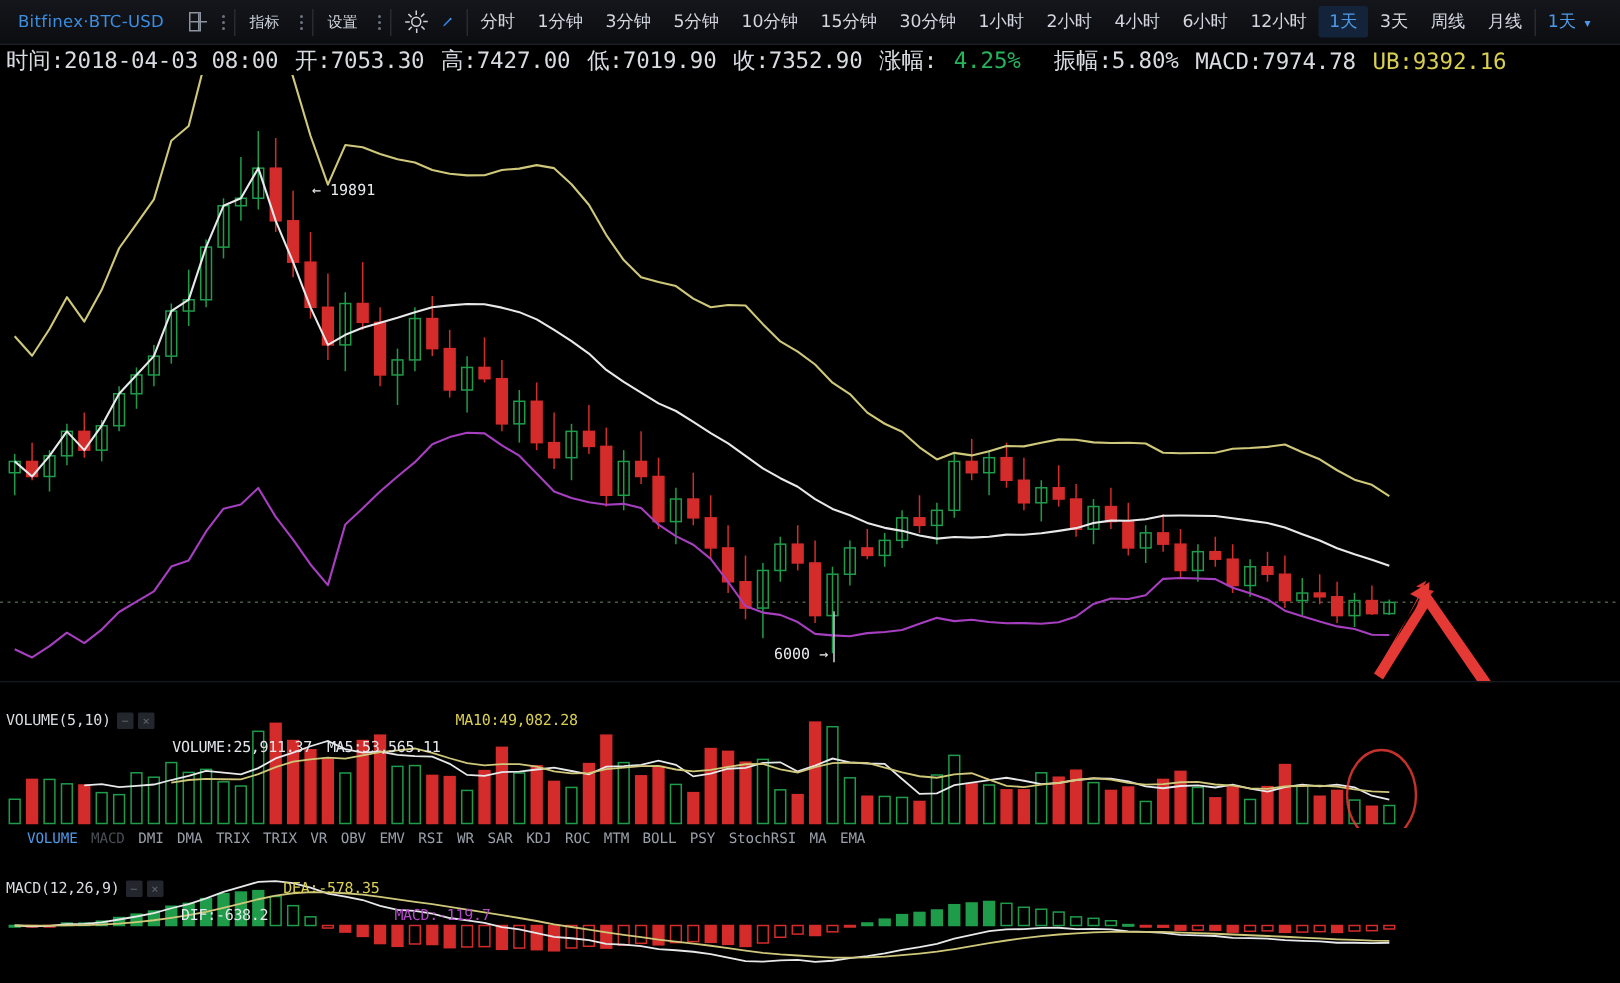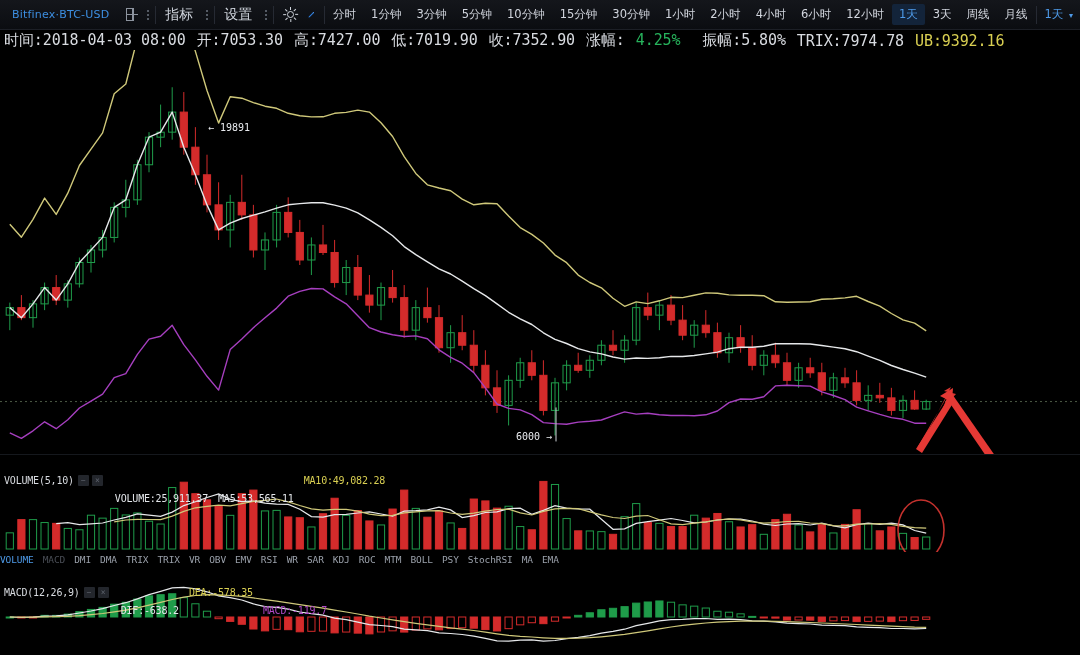--- a/index.html
+++ b/index.html
@@ -18,21 +18,21 @@
     border-bottom: 1px solid #1c1f26;
     display: flex; align-items: center;
   }
   .tb-sym {
     color: #3c8ee0; font-size: 11px; padding: 0 9px 0 12px;
     letter-spacing: .2px; white-space: nowrap;
     font-family: "DejaVu Sans", "Liberation Sans", sans-serif;
   }
   .tb-btn {
     height: 30px; display: flex; align-items: center; justify-content: center;
-    color: #cfd4dc; font-size: 14px; padding: 0 8px; white-space: nowrap;
+    color: #cfd4dc; font-size: 10px; padding: 0 8px; white-space: nowrap;
     font-family: "DejaVu Sans", "Liberation Sans", sans-serif;
   }
   .tb-ico { width: 24px; }
   .dots { width: 13px; display: flex; flex-direction: column;
           align-items: center; justify-content: center; gap: 2px; height: 30px; }
   .dots i { width: 2px; height: 2px; background: #6d7480; border-radius: 50%; display:block; }
   .sep { width: 1px; height: 18px; background: #262a33; margin: 0 1px; }
   .tf { color: #d2d6de; font-size: 11.5px; padding: 3px 7px; white-space: nowrap;
         font-family: "DejaVu Sans", "Liberation Sans", sans-serif; }
   .tf.active { color: #4e9ae8; background: #13243a; border-radius: 2px; }
@@ -73,21 +73,21 @@
     letter-spacing: -0.2px;
   }
   .panel-hdr .lbl { color: #d8dbe0; margin-right: 4px; }
   .panel-hdr .itm { margin-right: 10px; }
   .tog {
     width: 11px; height: 11px; background: #23262c; color: #5c616b;
     font-size: 8px; line-height: 11px; text-align: center; margin-right: 3px;
     border-radius: 1px;
   }
   .tab-row {
-    display: flex; align-items: center; gap: 9px; padding-left: 0;
+    display: flex; align-items: center; gap: 9px; padding-left: 18px;
     height: 15px; font-size: 9.5px; letter-spacing: -0.1px;
   }
   .tab-row .t { color: #9aa0aa; white-space: nowrap; }
   .tab-row .t.on { color: #4e9ae8; }
   .tab-row .t.dim { color: #4a4e56; }
 
   
   .anno { position: absolute; font-size: 10px; color: #e8eaee; z-index: 7;
           white-space: nowrap; }
   svg { display: block; }
@@ -169,21 +169,21 @@
   </div>
 
   <div class="infobar">
     <span>时间:2018-04-03 08:00</span>
     <span>开:7053.30</span>
     <span>高:7427.00</span>
     <span>低:7019.90</span>
     <span>收:7352.90</span>
     <span style="margin-right:11px;"><span>涨幅:</span><span class="c-green">4.25%</span></span>
     <span>振幅:5.80%</span>
-    <span>TRIX:7974.78</span>
+    <span>MACD:7974.78</span>
     <span class="c-yellow">UB:9392.16</span>
     <span class="c-purple">LB:6557.40</span>
   </div>
 
   <div class="panel" id="pricePanel">
     <svg id="priceSvg" width="1080" height="405" viewBox="0 0 1080 405">
         <line x1="0" y1="351.5765333333334" x2="1080" y2="351.5765333333334" stroke="#4c5a46" stroke-width="1" stroke-dasharray="2 3"></line>
         <line x1="9.8" y1="252.61333333333332" x2="9.8" y2="280.18666666666667" stroke="#1f9c4a" stroke-width="1"></line>
         <rect x="6.204000000000001" y="257.62666666666667" width="7.192" height="7.519999999999982" fill="none" stroke="#1f9c4a" stroke-width="1"></rect>
         <line x1="21.4" y1="245.09333333333336" x2="21.4" y2="270.16" stroke="#d42b2b" stroke-width="1"></line>

